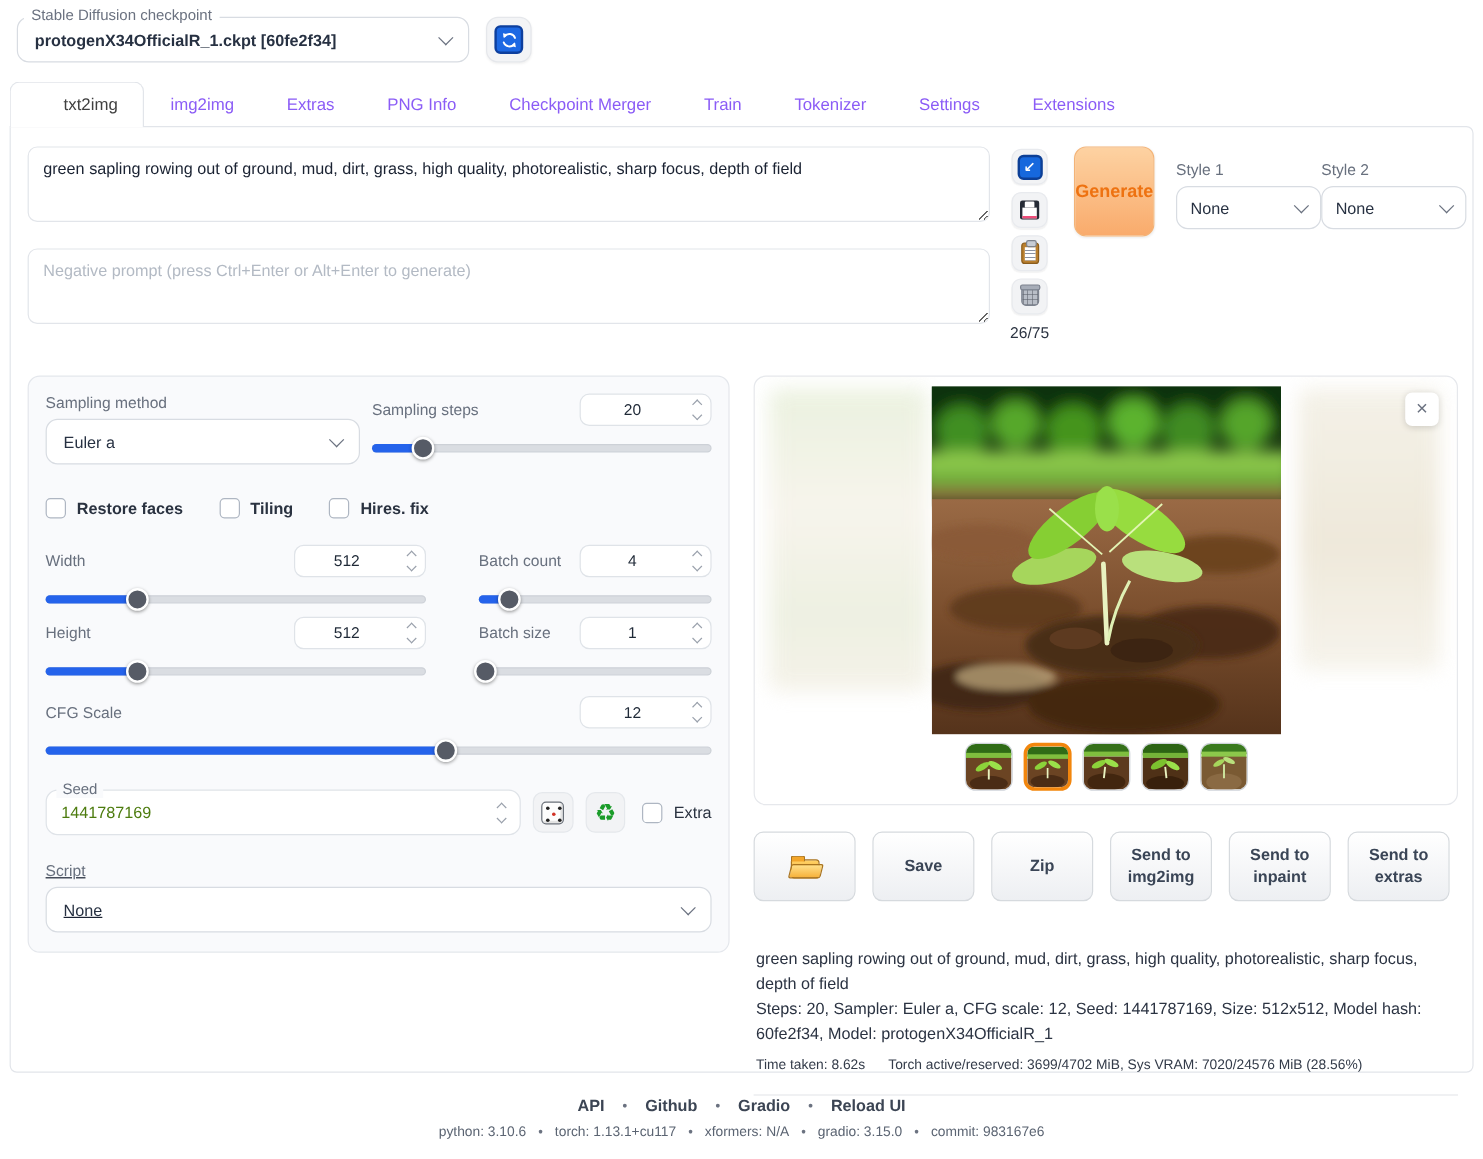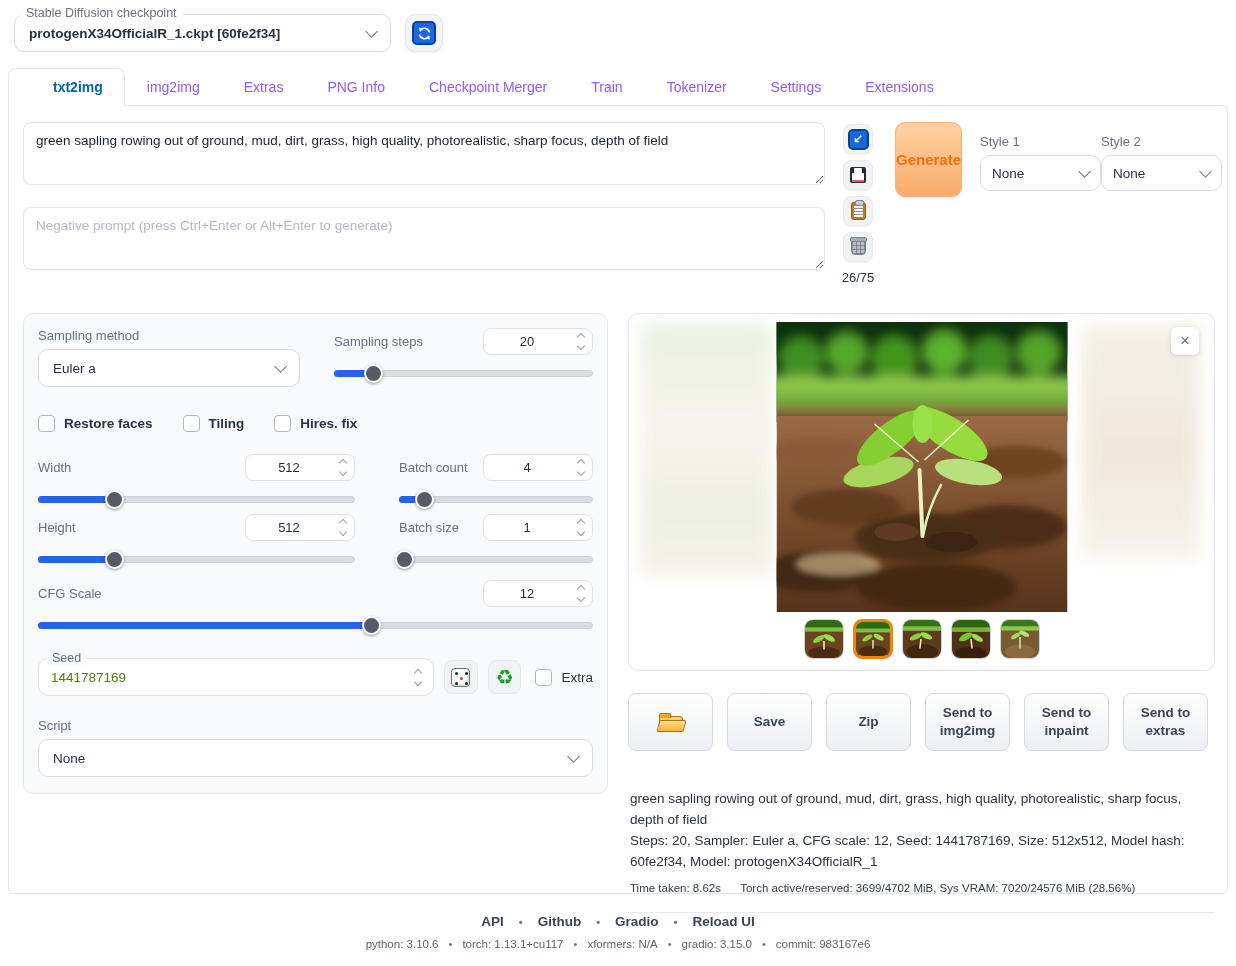--- a/index.html
+++ b/index.html
@@ -12,21 +12,21 @@
   .ckpt-label { position: absolute; top: -8px; left: 6px; background: #fff; padding: 0 6px; font-size: 12.5px; color: #6b7280; white-space: nowrap; z-index: 2; }
   .select { height: 38px; border: 1px solid #d8dce2; border-radius: 10px; background: #fff; display: flex; align-items: center; justify-content: space-between; padding: 0 14px; font-size: 13.5px; color: #273142; cursor: pointer; }
   .select .val { font-weight: 600; }
   .chev { width: 9px; height: 9px; border-right: 1.8px solid #6b7280; border-bottom: 1.8px solid #6b7280; transform: rotate(45deg); margin-top: -4px; flex: 0 0 auto; }
   .refresh-btn { width: 38px; height: 38px; border-radius: 10px; background: #f3f4f6; border: 1px solid #e5e7eb; display: flex; align-items: center; justify-content: center; cursor: pointer; box-shadow: 0 1px 2px rgba(0,0,0,.06); }
   .refresh-glyph { width: 24px; height: 24px; background: #1c68e3; border: 2px solid #0d3f9e; border-radius: 5px; display: flex; align-items: center; justify-content: center; }
 
   
   .tabs { display: flex; padding: 0 8px; margin-top: 16px; position: relative; z-index: 1; }
   .tab { padding: 10px 21px; font-size: 14px; color: #8b5cf6; cursor: pointer; border: 1px solid transparent; border-bottom: none; }
-  .tab.active { background: #fff; border-color: #e2e5ea; border-radius: 8px 8px 0 0; color: #0369a1; font-weight: 700; margin-bottom: -1px; padding-left: 44px; }
+  .tab.active { background: #fff; border-color: #e2e5ea; border-radius: 8px 8px 0 0; color: #404040; font-weight: 400; margin-bottom: -1px; padding-left: 44px; }
 
   .content { margin: 0 8px; border: 1px solid #e2e5ea; border-radius: 0 6px 6px 6px; background: #fff; padding: 16px 12px 10px 14px; height: 789px; }
 
   
   .prompt-row { display: flex; align-items: flex-start; }
   .prompt-col { flex: 1; display: flex; flex-direction: column; gap: 22px; }
   textarea { height: 63px; width: 100%; border: 1px solid #e2e5ea; border-radius: 8px; padding: 10px 12px; font-family: "Liberation Sans", sans-serif; font-size: 13.5px; color: #1a2232; }
   textarea::placeholder { color: #b3bac4; }
   .icon-col { width: 30px; margin: 2px 10px 0 18px; display: flex; flex-direction: column; align-items: center; gap: 6px; }
   .tool-btn { width: 30px; height: 30px; border-radius: 8px; background: #f2f3f5; border: 1px solid #e8eaee; display: flex; align-items: center; justify-content: center; cursor: pointer; box-shadow: 0 1px 1px rgba(0,0,0,.05); }
@@ -51,21 +51,21 @@
   .generate-btn { height: 75px; border-radius: 10px; border: 1px solid #f3b377; background: linear-gradient(180deg, #fdd2a2 0%, #f9ab6c 100%); color: #ee7211; font-size: 15px; font-weight: 700; cursor: pointer; box-shadow: 0 1px 2px rgba(0,0,0,.08); font-family: "Liberation Sans", sans-serif; }
   .styles-row { display: flex; justify-content: space-between; padding: 0 18px; margin-top: 12px; }
   .style-group { width: 121px; }
   .field-label { font-size: 13px; color: #68707e; margin-bottom: 6px; }
   .style-select { height: 36px; padding: 0 11px; font-size: 13.5px; }
 
   
   .main-row { display: flex; gap: 20px; margin-top: 28px; align-items: flex-start; }
 
   .settings-panel { width: 585px; background: #f9fafc; border: 1px solid #e4e7ec; border-radius: 10px; padding: 14px 14px 16px; }
-  .row1 { display: flex; gap: 34px; }
+  .row1 { display: flex; gap: 10px; }
   .method-group { width: 262px; }
   .steps-group { flex: 1; }
   .g-head { display: flex; justify-content: space-between; align-items: center; }
   .num { display: flex; align-items: stretch; border: 1px solid #dfe3e8; border-radius: 8px; background: #fff; height: 27px; width: 110px; overflow: hidden; }
   .num-val { flex: 1; display: flex; align-items: center; justify-content: center; font-size: 13px; color: #1f2937; }
   .stepper { width: 22px; display: flex; flex-direction: column; align-items: center; justify-content: center; gap: 3px; cursor: pointer; }
   .sup { width: 6px; height: 6px; border-left: 1.5px solid #9aa1ac; border-top: 1.5px solid #9aa1ac; transform: rotate(45deg); }
   .sdn { width: 6px; height: 6px; border-right: 1.5px solid #9aa1ac; border-bottom: 1.5px solid #9aa1ac; transform: rotate(45deg); }
 
   .slider { position: relative; height: 14px; margin-top: 11px; cursor: pointer; }
@@ -87,21 +87,21 @@
   .seed-box { position: relative; width: 400px; height: 38px; border: 1px solid #dfe3e8; border-radius: 10px; background: #fff; display: flex; align-items: center; justify-content: space-between; padding: 0 4px 0 12px; }
   .seed-label { position: absolute; top: -8px; left: 8px; background: #f9fafc; padding: 0 5px; font-size: 12.5px; color: #68707e; }
   .seed-val { font-size: 13.5px; color: #4d7c0f; }
   .mini-btn { width: 34px; height: 34px; border-radius: 8px; background: #f2f3f5; border: 1px solid #e5e8ec; display: flex; align-items: center; justify-content: center; cursor: pointer; }
   .die { width: 19px; height: 19px; background: #fdfdfd; border: 1px solid #6a7079; border-radius: 4px; position: relative; box-shadow: inset -2px -2px 0 rgba(0,0,0,.1); }
   .die::after { content: ""; position: absolute; top: 3px; left: 3px; width: 3px; height: 3px; border-radius: 50%; background: #222; box-shadow: 10px 0 0 #222, 0 10px 0 #222, 10px 10px 0 #222; }
   .die::before { content: ""; position: absolute; top: 8px; left: 8px; width: 3px; height: 3px; border-radius: 50%; background: #d13327; }
   .recycle-glyph { color: #1a9c29; font-size: 20px; font-weight: 700; font-family: "DejaVu Sans", sans-serif; line-height: 1; }
   .extra-item { margin-left: 4px; }
 
-  .script-group { margin-top: 22px; }
+  .script-group { margin-top: 22px; text-decoration: underline; }
 
   
   .output-col { flex: 1; display: flex; flex-direction: column; }
   .gallery { position: relative; border: 1px solid #e6e8ec; border-radius: 10px; background: #fff; height: 358px; overflow: hidden; }
   .blurL { position: absolute; left: 12px; top: 10px; width: 132px; height: 252px; border-radius: 8px; filter: blur(8px); opacity: .9;
     background: linear-gradient(180deg, #e9f0dc 0%, #f6f3ea 40%, #ecefdf 75%, #f4f1e7 100%); }
   .blurR { position: absolute; right: 14px; top: 10px; width: 118px; height: 235px; border-radius: 8px; filter: blur(8px); opacity: .85;
     background: linear-gradient(180deg, #f2efe4 0%, #ece5d4 55%, #f5f2e9 100%); }
   .main-img { position: absolute; left: 50%; transform: translateX(-50%); top: 8px; width: 291px; height: 290px; cursor: pointer; }
   .close-btn { position: absolute; top: 13px; right: 15px; width: 28px; height: 28px; background: #fff; border-radius: 6px; box-shadow: 0 1px 5px rgba(0,0,0,.14); display: flex; align-items: center; justify-content: center; color: #6b7280; font-size: 17px; cursor: pointer; }

